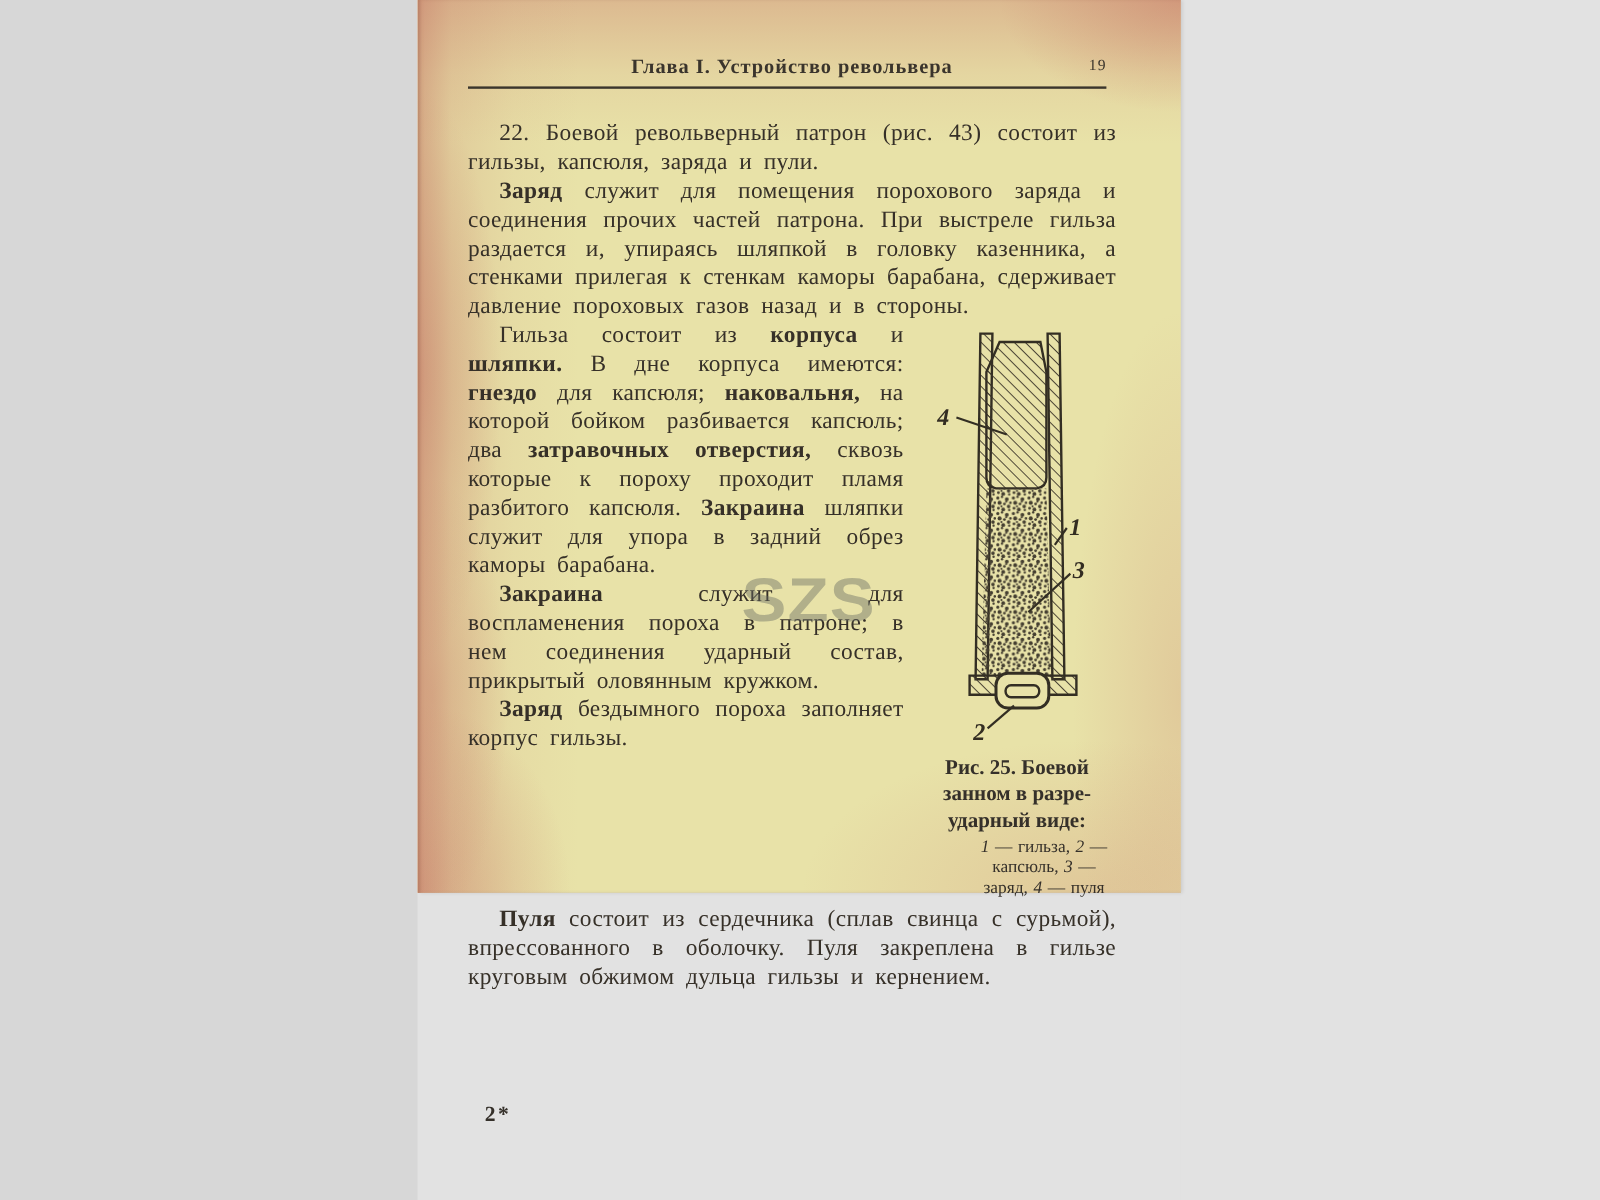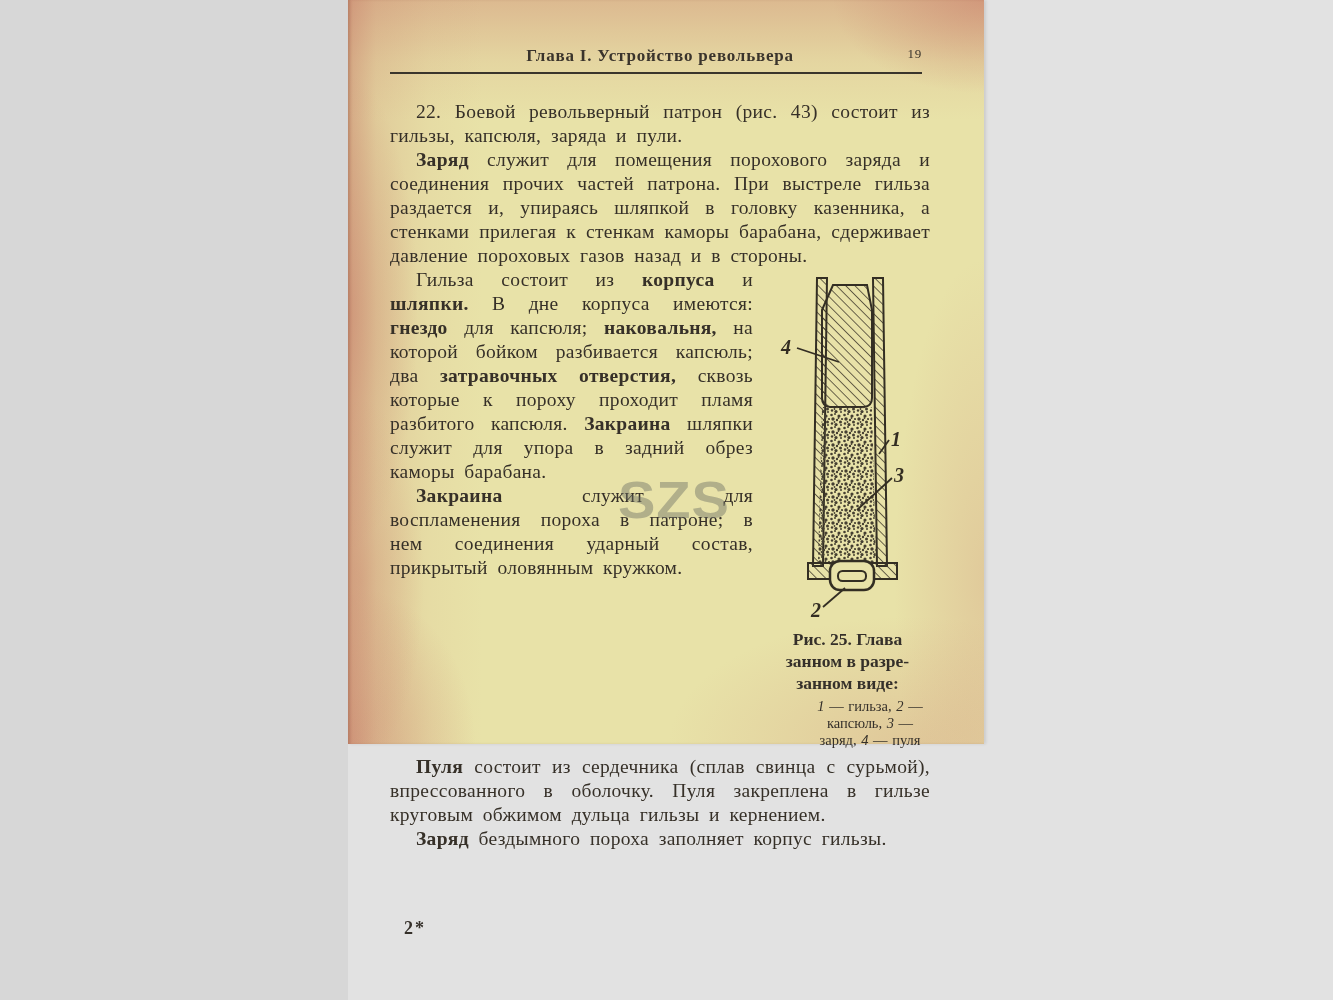--- a/index.html
+++ b/index.html
@@ -113,30 +113,30 @@
             <line x1="127" y1="208" x2="92" y2="240" stroke="#332e23" stroke-width="1.8"></line>
             <line x1="58" y1="337" x2="80" y2="318" stroke="#332e23" stroke-width="1.8"></line>
 
             <text x="16" y="84" font-size="20" font-style="italic" font-weight="bold" fill="#332d22" font-family="Liberation Serif, serif">4</text>
             <text x="126" y="176" font-size="20" font-style="italic" font-weight="bold" fill="#332d22" font-family="Liberation Serif, serif">1</text>
             <text x="129" y="212" font-size="20" font-style="italic" font-weight="bold" fill="#332d22" font-family="Liberation Serif, serif">3</text>
             <text x="46" y="347" font-size="20" font-style="italic" font-weight="bold" fill="#332d22" font-family="Liberation Serif, serif">2</text>
           </svg>
 
           <div class="fig-caption">
-            <span class="cap-line"><span class="b">Рис. 25.</span>&nbsp;<span>Глава</span></span>
+            <span class="cap-line"><span class="b">Рис. 25.</span>&nbsp;<span>Боевой</span></span>
             <span class="cap-line">занном в разре-</span>
-            <span class="cap-line">занном виде:</span>
+            <span class="cap-line">ударный виде:</span>
             <div class="fig-legend"><span class=" i">1</span><span class=""> — гильза, </span><span class=" i">2</span><span class=""> — капсюль, </span><span class=" i">3</span><span class=""> — заряд, </span><span class=" i">4</span><span class=""> — пуля</span></div>
           </div>
         </aside>
 
       <p class="para"><span class="">Гильза состоит из </span><span class="b">корпуса</span><span class=""> и </span><span class="b">шляпки.</span><span class=""> В дне корпуса имеются: </span><span class="b">гнездо</span><span class=""> для капсюля; </span><span class="b">наковальня,</span><span class=""> на которой бойком разбивается капсюль; два </span><span class="b">затравочных отверстия,</span><span class=""> сквозь которые к пороху проходит пламя разбитого капсюля. </span><span class="b">Закраина</span><span class=""> шляпки служит для упора в задний обрез каморы барабана.</span></p>
           <p class="para"><span class="b">Закраина</span><span class=""> служит для воспламенения пороха в патроне; в нем соединения ударный состав, прикрытый оловянным кружком.</span></p>
+          <p class="para"><span class="b">Заряд</span><span class=""> бездымного пороха заполняет корпус гильзы.</span></p>
           <p class="para clear"><span class="b">Пуля</span><span class=""> состоит из сердечника (сплав свинца с сурьмой), впрессованного в оболочку. Пуля закреплена в гильзе круговым обжимом дульца гильзы и кернением.</span></p>
-          <p class="para"><span class="b">Заряд</span><span class=""> бездымного пороха заполняет корпус гильзы.</span></p>
         </div>
     </div>
 
     <div class="watermark">SZS</div>
     <div class="sig-mark">2*</div>
   </div>
 </div>
 
 </body></html>

